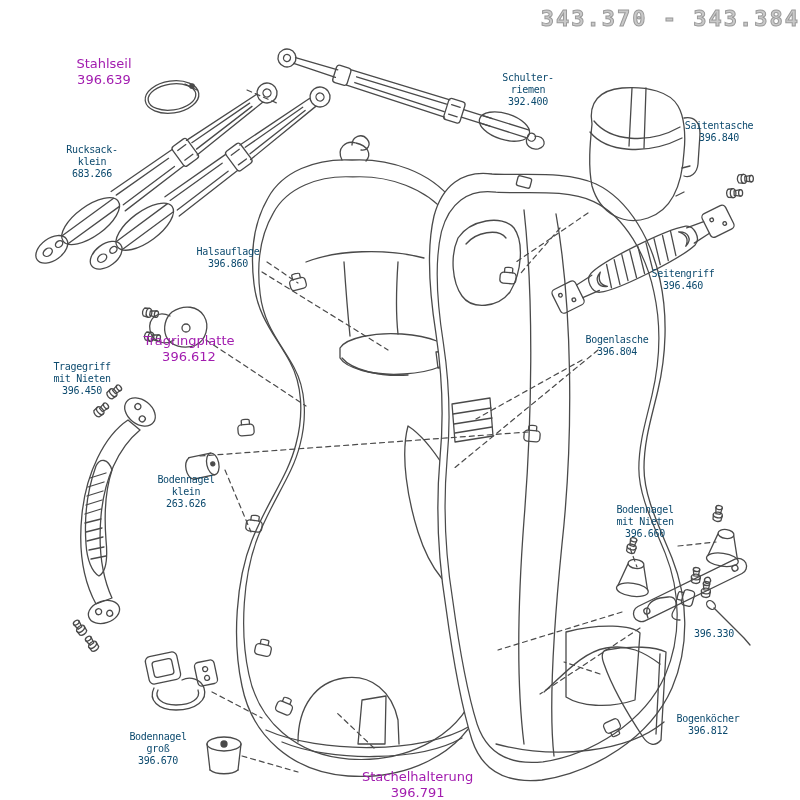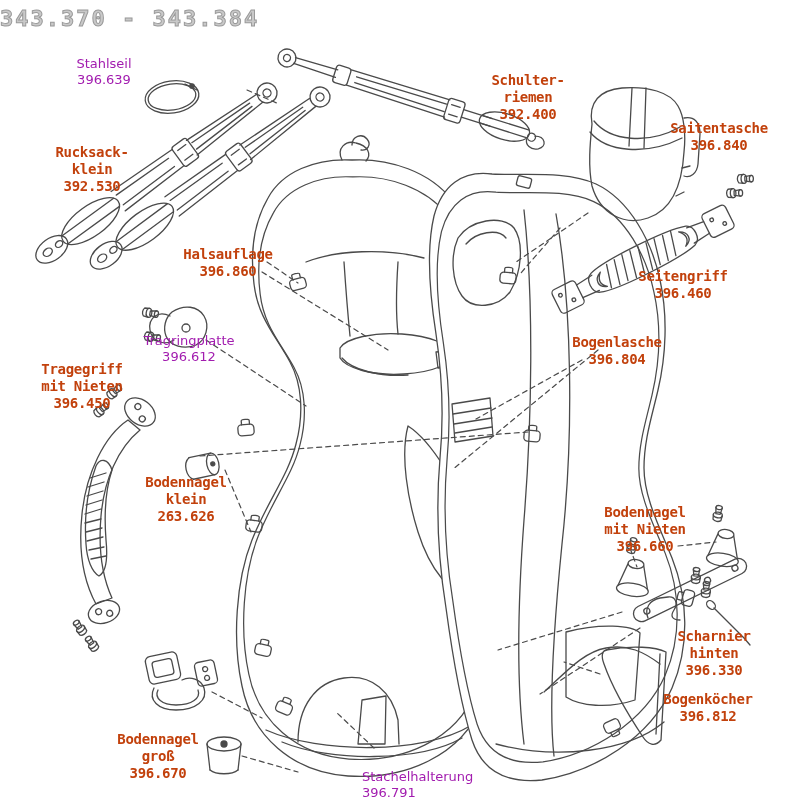--- a/index.html
+++ b/index.html
@@ -1,35 +1,35 @@
 <!DOCTYPE html>
 <html><head>
 <meta charset="utf-8">
 <style>
   html,body{margin:0;padding:0;background:#ffffff;}
   body{width:800px;height:800px;font-family:"DejaVu Sans",sans-serif;}
   .stage{position:relative;width:800px;height:800px;background:#fff;overflow:hidden;}
   svg.draw{position:absolute;left:0;top:0;}
   .title{
-    position:absolute;top:6px;left:0;right:0;text-align:left;
+    position:absolute;top:6px;left:0;right:0;text-align:right;
     font-family:"DejaVu Sans Mono",monospace;font-weight:bold;
     font-size:22px;letter-spacing:2px;color:#c9c9c9;
     -webkit-text-stroke:1px #9a9a9a;
   }
   .lbl{
     position:absolute;transform:translateX(-50%);text-align:center;
-    font-family:"DejaVu Sans Mono",monospace;font-weight:bold;
-    font-size:14px;line-height:1.22;color:#c2410c;letter-spacing:-0.3px;
+    font-family:"DejaVu Sans Mono",monospace;font-weight:normal;
+    font-size:10px;line-height:1.22;color:#0c4a6e;letter-spacing:-0.3px;
   }
   .lbl .pname,.lbl .pnum{display:block;white-space:pre-line;}
   .lbl.sans{
     font-family:"DejaVu Sans","Liberation Sans",sans-serif;
     font-weight:400;font-size:13px;color:#a21caf;letter-spacing:0;
   }
-  .lbl.leftal{transform:none;text-align:left;}
+  .lbl.leftal{transform:none;text-align:center;}
 </style>
 </head>
 <body>
 
 <div class="stage">
 
 <svg class="draw" width="800" height="800" viewBox="0 0 800 800">
   <defs>
     <g id="screw">
       <ellipse cx="0" cy="-6.5" rx="3.2" ry="2"></ellipse>
@@ -345,21 +345,21 @@
 <div class="title">343.370 - 343.384</div>
 
 <div class="lbl sans" style="left:104px;top:56px">
   <span class="pname">Stahlseil</span>
   <span class="pnum">396.639</span>
 </div>
 
 <div class="lbl" style="left:92px;top:144px">
   <span class="pname">Rucksack-
 klein</span>
-  <span class="pnum">392.530</span>
+  <span class="pnum">683.266</span>
 </div>
 
 <div class="lbl" style="left:528px;top:72px">
   <span class="pname">Schulter-
 riemen</span>
   <span class="pnum">392.400</span>
 </div>
 
 <div class="lbl" style="left:719px;top:120px">
   <span class="pname">Saitentasche</span>
@@ -398,25 +398,24 @@
   <span class="pnum">396.804</span>
 </div>
 
 <div class="lbl" style="left:645px;top:504px">
   <span class="pname">Bodennagel
 mit Nieten</span>
   <span class="pnum">396.660</span>
 </div>
 
 <div class="lbl" style="left:714px;top:628px">
-  <span class="pname">Scharnier hinten</span>
   <span class="pnum">396.330</span>
 </div>
 
-<div class="lbl" style="left:708px;top:691px">
+<div class="lbl" style="left:708px;top:713px">
   <span class="pname">Bogenköcher</span>
   <span class="pnum">396.812</span>
 </div>
 
 
 <div class="lbl" style="left:158px;top:731px">
   <span class="pname">Bodennagel
 groß</span>
   <span class="pnum">396.670</span>
 </div>

